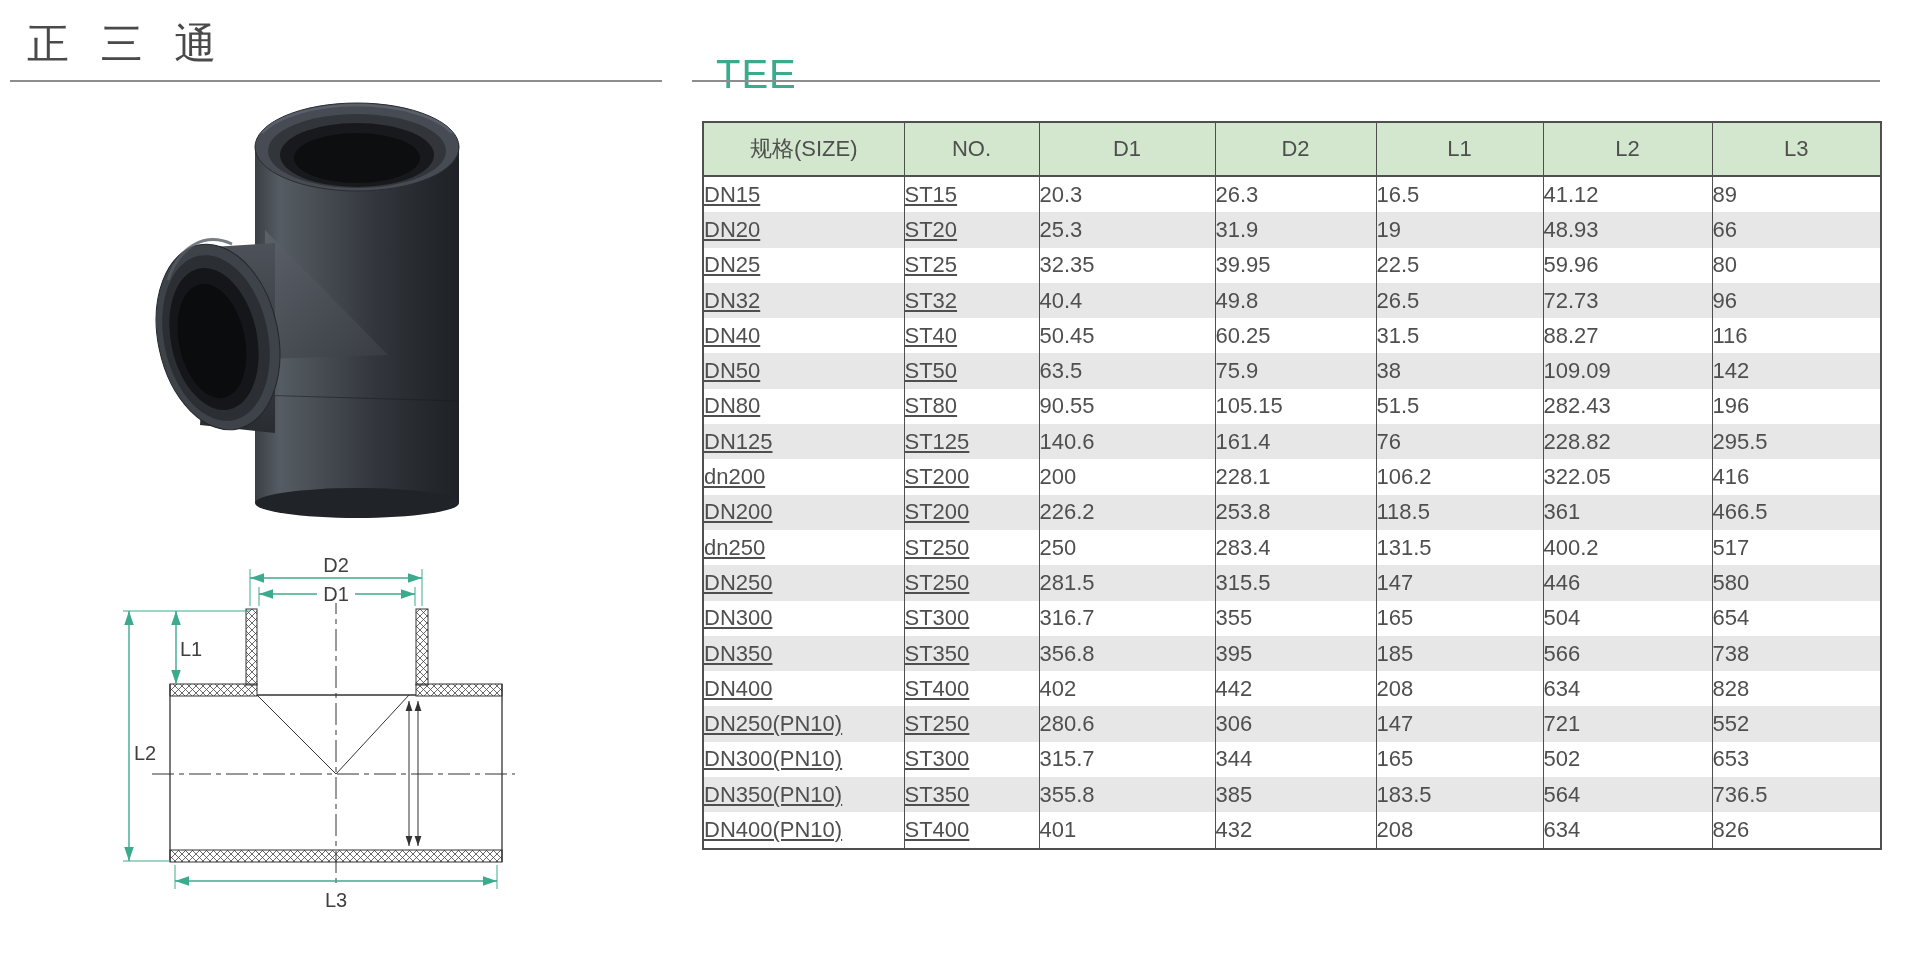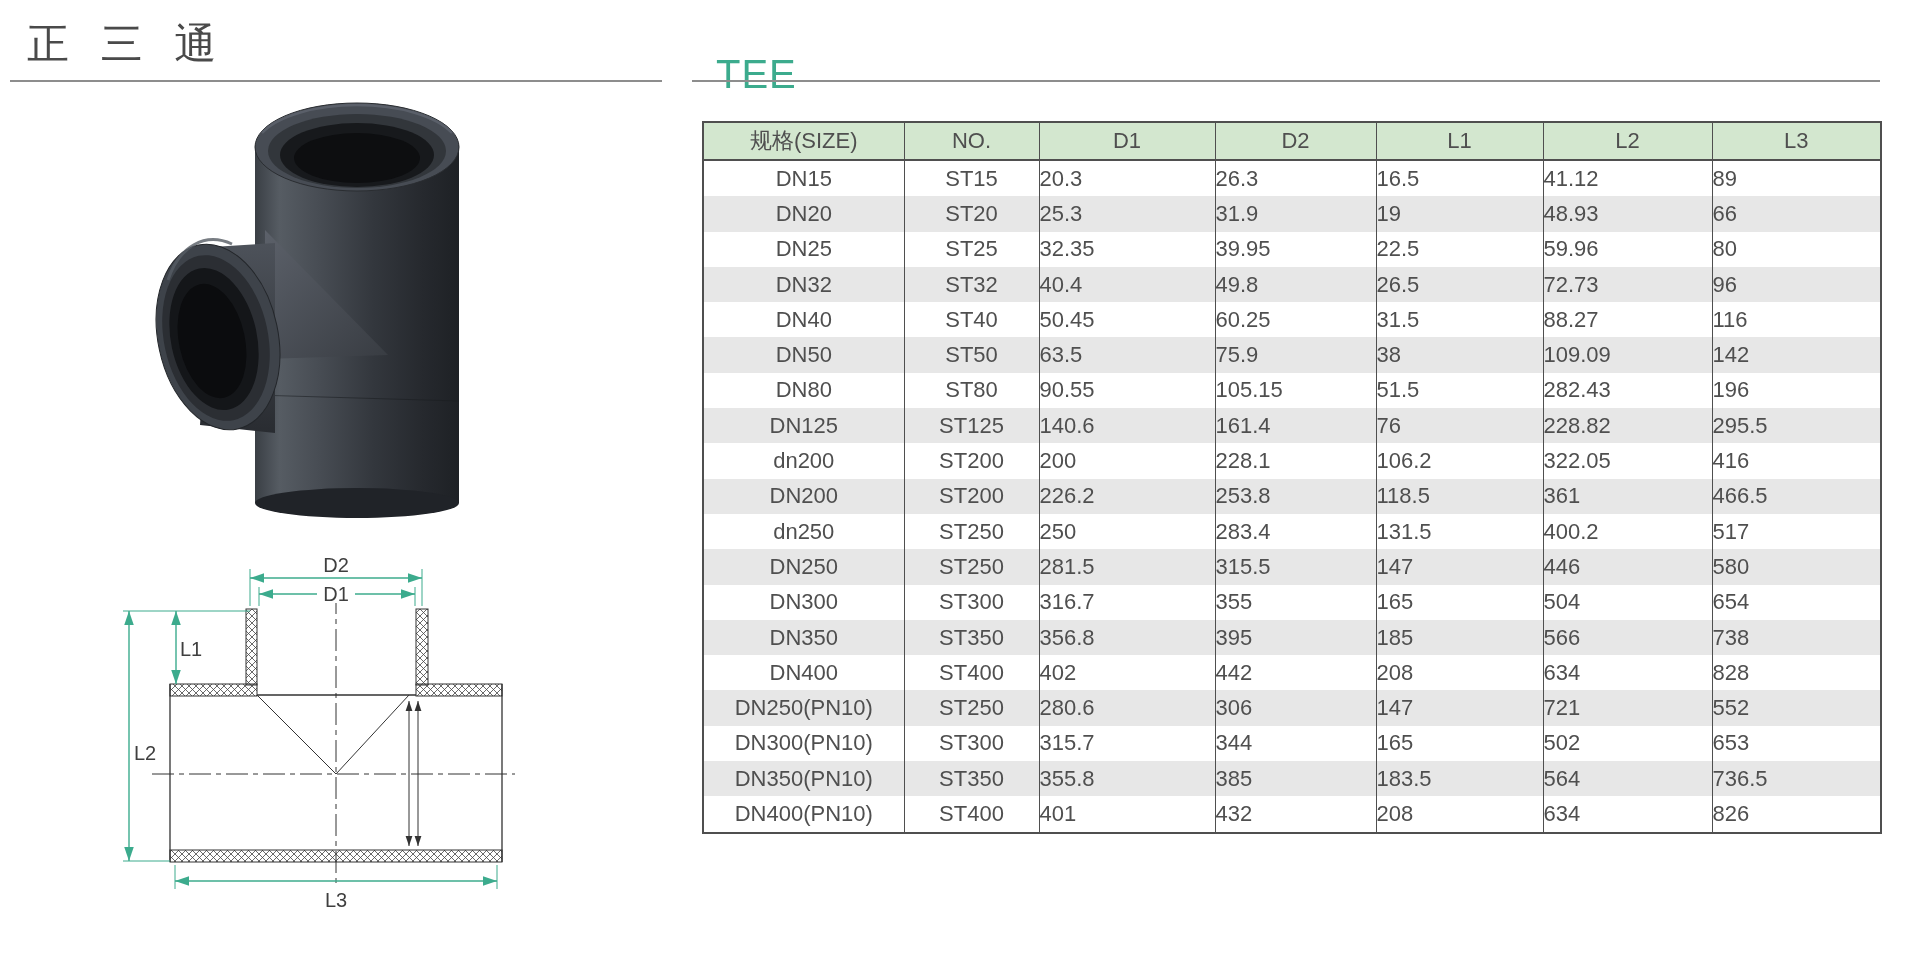--- a/index.html
+++ b/index.html
@@ -27,25 +27,25 @@
   .dim-ext{stroke:var(--accent,#3cab8d);stroke-width:1;fill:none;}
   .hatched{fill:url(#hatch);stroke:#333;stroke-width:1;}
   .dwg-label{fill:#3f3f3f;font-size:20px;font-family:"Liberation Sans","DejaVu Sans",sans-serif;}
 
   
   .table-wrap{position:absolute;left:702px;top:121px;width:1180px;}
   table.spec{border-collapse:collapse;table-layout:fixed;width:1180px;
              font-size:22px;color:#4f4f4f;border:2px solid #4f4f4f;}
   table.spec th{background:var(--header-bg,#d3e7cf);height:36px;font-weight:400;
                 border-left:1px solid #4f4f4f;border-right:1px solid #4f4f4f;
-                border-bottom:2px solid #4f4f4f;text-align:center;padding:0;}
+                border-bottom:2px solid #4f4f4f;text-align:center;padding:8px;}
   table.spec td{height:35.3px;padding:0;border-left:1px solid #4f4f4f;border-right:1px solid #4f4f4f;
                 white-space:nowrap;overflow:hidden;}
   table.spec tbody tr:nth-child(even){background:var(--alt-row-bg,#e7e7e7);}
-  td.c-size,td.c-no{text-align:center;}
+  td.c-size,td.c-no{text-align:left;text-decoration:underline;}
   td.c-num{text-align:left;padding-left:52px;}
 </style>
 </head>
 <body>
 
 <div class="page">
 
   <h1 class="title-cn">正 三 通</h1>
   <div class="rule rule-left"></div>
   <h2 class="title-en">TEE</h2>

